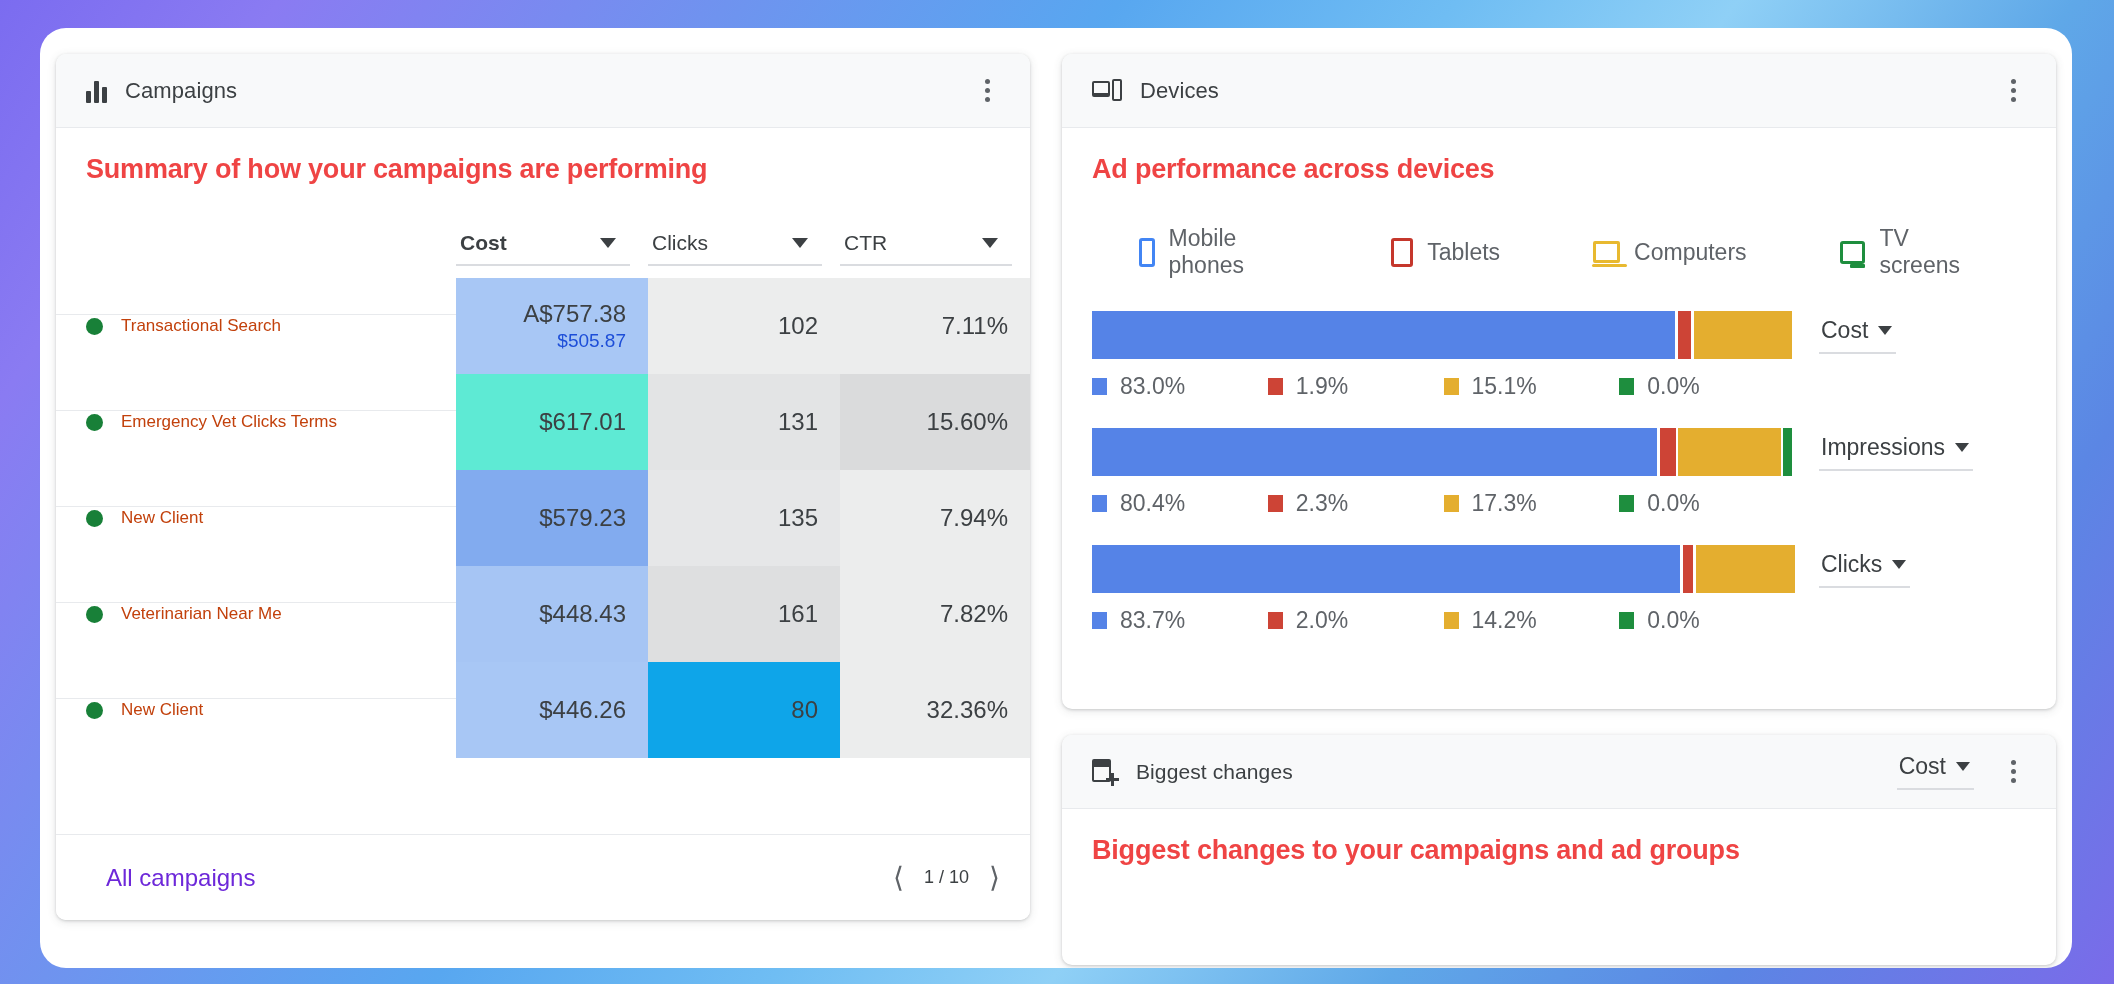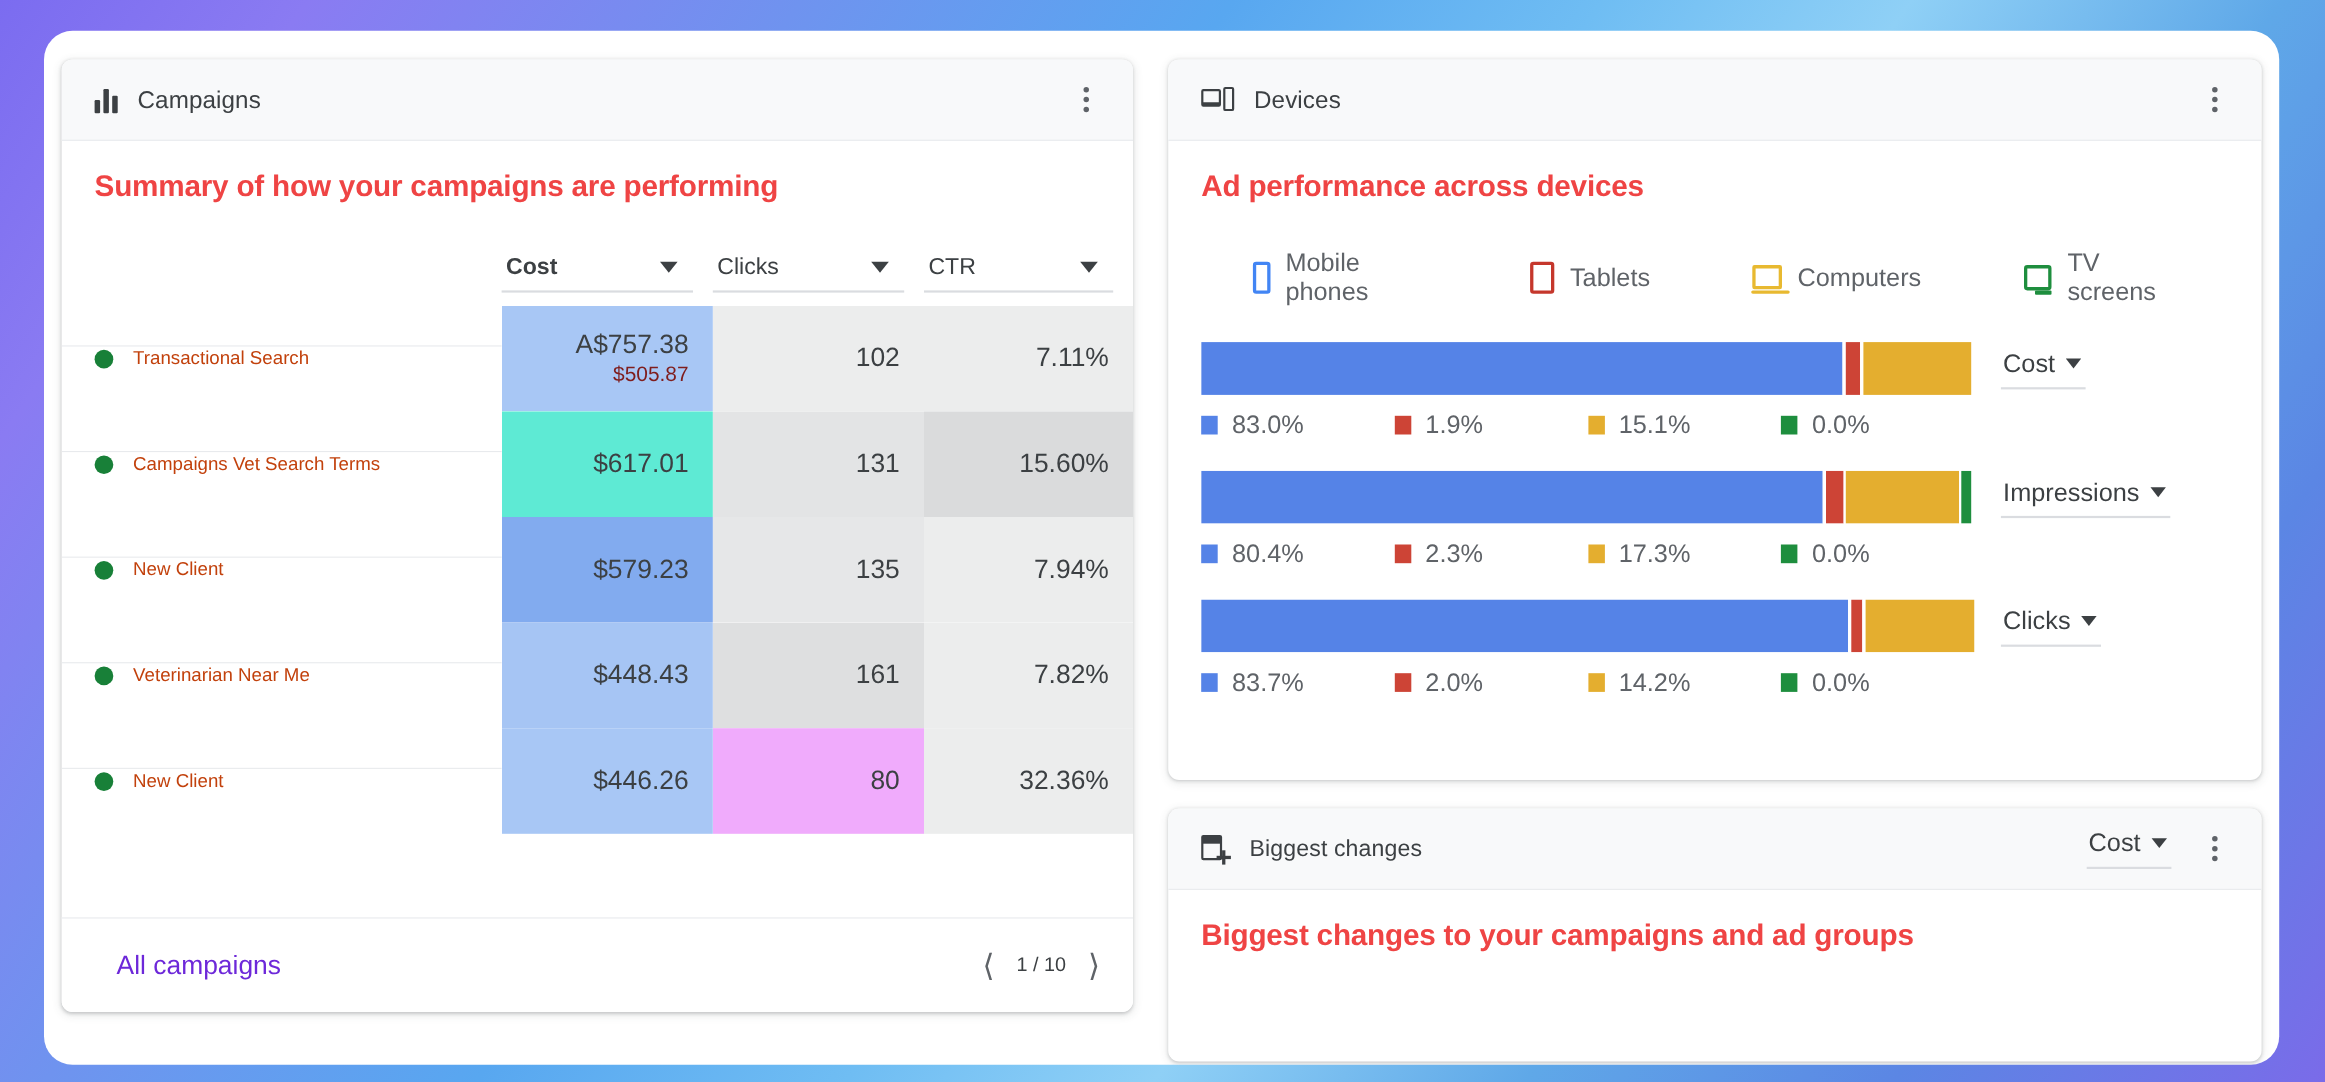--- a/index.html
+++ b/index.html
@@ -150,21 +150,21 @@
   .num-cell {
     text-align: right;
     padding-right: 22px;
     font-size: 24px;
     color: #3c4043;
     position: relative;
   }
   .num-cell .sub {
     display: block;
     font-size: 19px;
-    color: #7f1d1d;
+    color: #1d4ed8;
     padding-top: 2px;
     margin-left: 20px;
   }
 
   .card-foot {
     border-top: 1px solid #e8eaed;
     height: 86px;
     display: flex; align-items: center;
     padding: 0 30px;
     background: #fff;
@@ -332,21 +332,21 @@
                 </td>
                 <td class="num-cell" style="background:#eceded">
                   <span>7.11%</span>
                 </td>
               </tr>
 
               <tr>
                 <td>
                   <div class="name-cell">
                     <span class="status-dot"></span>
-                    <span class="camp-link">Campaigns Vet Search Terms</span>
+                    <span class="camp-link">Emergency Vet Clicks Terms</span>
                   </div>
                 </td>
                 <td class="num-cell" style="background:#5eead4">
                   <span>$617.01</span>
                 </td>
                 <td class="num-cell" style="background:#e3e4e5">
                   <span>131</span>
                 </td>
                 <td class="num-cell" style="background:#dadbdc">
                   <span>15.60%</span>
@@ -392,21 +392,21 @@
               <tr>
                 <td>
                   <div class="name-cell">
                     <span class="status-dot"></span>
                     <span class="camp-link">New Client</span>
                   </div>
                 </td>
                 <td class="num-cell" style="background:#a8c7f5">
                   <span>$446.26</span>
                 </td>
-                <td class="num-cell" style="background:#f0abfc">
+                <td class="num-cell" style="background:#0ea5e9">
                   <span>80</span>
                 </td>
                 <td class="num-cell" style="background:#eceded">
                   <span>32.36%</span>
                 </td>
               </tr>
 
             </tbody>
           </table>
         </div>

